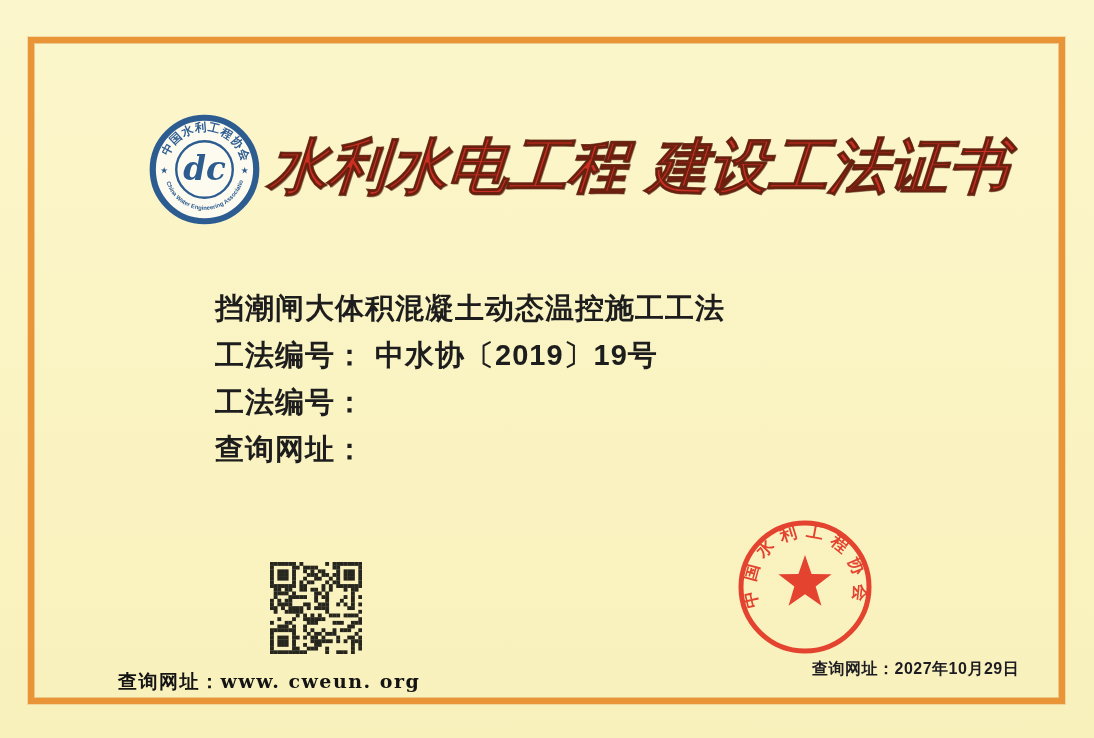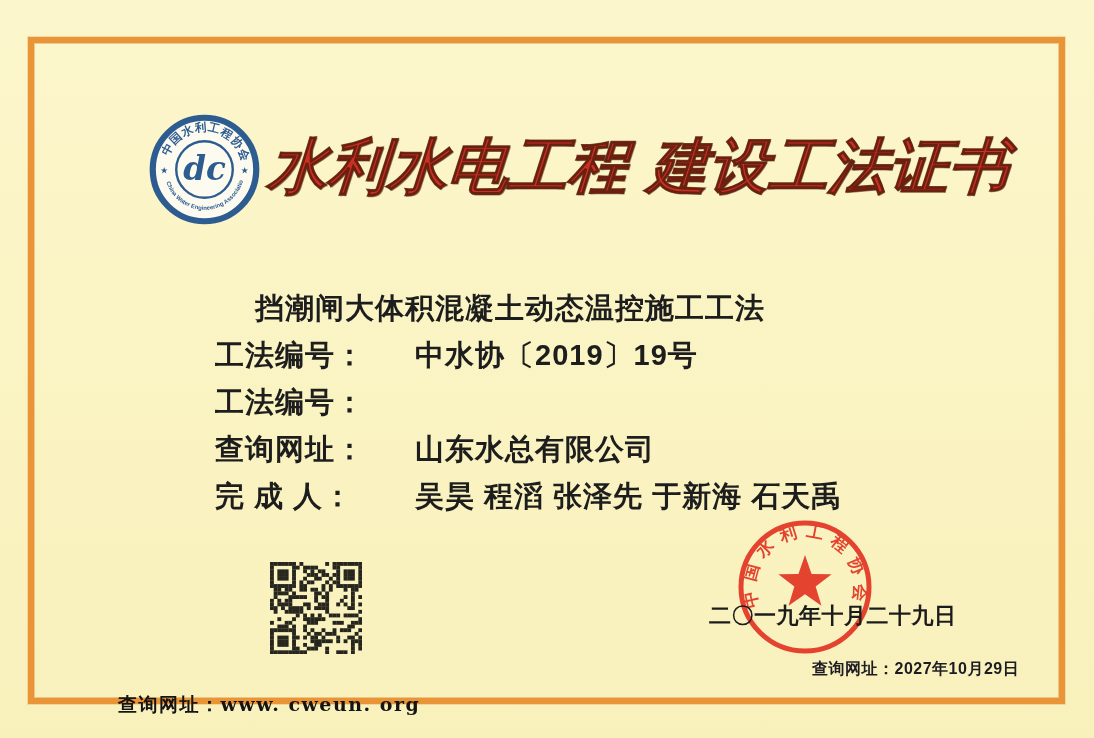--- a/index.html
+++ b/index.html
@@ -26,33 +26,33 @@
     font-size:60px; line-height:100px; letter-spacing:0px;
     color:#cd3023;
     -webkit-text-stroke:1px rgba(74,26,8,.75);
     text-shadow:1px 1px 0 rgba(74,26,8,.55);
     transform:skewX(-4deg);
     white-space:nowrap;
   }
   .fields { position:absolute; left:215px; top:285px; }
   .field-row { display:flex; line-height:47px; font-size:29px; font-weight:bold; color:#1d1d1d; white-space:nowrap; }
   .field-label { width:160px; letter-spacing:1px; }
-  .field-value { letter-spacing:1px;margin-left:40px; }
+  .field-value { letter-spacing:1px; }
   .qr { position:absolute; left:270px; top:562px; width:92px; height:92px; }
   .seal { position:absolute; left:735px; top:517px; width:140px; height:140px; z-index:1; opacity:.95; }
   .issue-date {
     position:absolute; left:709px; top:601px; z-index:2;
     font-size:22px; font-weight:bold; color:#1b1b1b; letter-spacing:0.5px; white-space:nowrap;
   }
   .valid-until {
     position:absolute; left:812px; top:659px; z-index:2;
     font-size:16px; font-weight:bold; color:#1c1c22; letter-spacing:0.5px; white-space:nowrap;
   }
   .footer {
-    position:absolute; left:118px; top:692px;
+    position:absolute; left:118px; top:669px;
     font-family:"DejaVu Serif", serif;
     font-size:19px; font-weight:bold; color:#141414; letter-spacing:1.5px; white-space:nowrap;
   }
   svg text { font-weight:bold; }
 </style>
 </head>
 <body>
 
 <div class="scan">
 
@@ -87,25 +87,20 @@
     </div>
     <div class="field-row">
       <span class="field-label">工法编号：</span>
       <span class="field-value">中水协〔2019〕19号</span>
     </div>
     <div class="field-row">
       <span class="field-label">工法编号：</span>
     </div>
     <div class="field-row">
       <span class="field-label">查询网址：</span>
-      <span class="field-value">山东水总有限公司</span>
-    </div>
-    <div class="field-row">
-      <span class="field-label">完 成 人：</span>
-      <span class="field-value">吴昊 程滔 张泽先 于新海 石天禹</span>
     </div>
   </div>
 
   <div class="qr"><svg width="92" height="92" viewBox="0 0 92 92" fill="#26261e">
         <rect x="0.00" y="0.00" width="3.88" height="3.88"></rect>
         <rect x="3.68" y="0.00" width="3.88" height="3.88"></rect>
         <rect x="7.36" y="0.00" width="3.88" height="3.88"></rect>
         <rect x="11.04" y="0.00" width="3.88" height="3.88"></rect>
         <rect x="14.72" y="0.00" width="3.88" height="3.88"></rect>
         <rect x="18.40" y="0.00" width="3.88" height="3.88"></rect>
@@ -414,18 +409,17 @@
       <defs>
         <path id="sealArc" d="M 24.7 91.1 A 50 50 0 1 1 115.3 91.1"></path>
       </defs>
       <text font-size="17" fill="#e23a28">
         <textPath href="#sealArc" textLength="190" lengthAdjust="spacing" startOffset="2">中国水利工程协会</textPath>
       </text>
       <polygon fill="#e23a28" transform="translate(70,66)" points="0,-28 6.58,-9.06 26.63,-8.65 10.65,3.46 16.46,22.65 0,11.2 -16.46,22.65 -10.65,3.46 -26.63,-8.65 -6.58,-9.06"></polygon>
     </svg>
   </div>
 
-  <div class="issue-date">二〇一九年十月二十九日</div>
   <div class="valid-until">查询网址：2027年10月29日</div>
 
   <div class="footer">查询网址：www. cweun. org</div>
 
 </div>
 
 </body></html>

